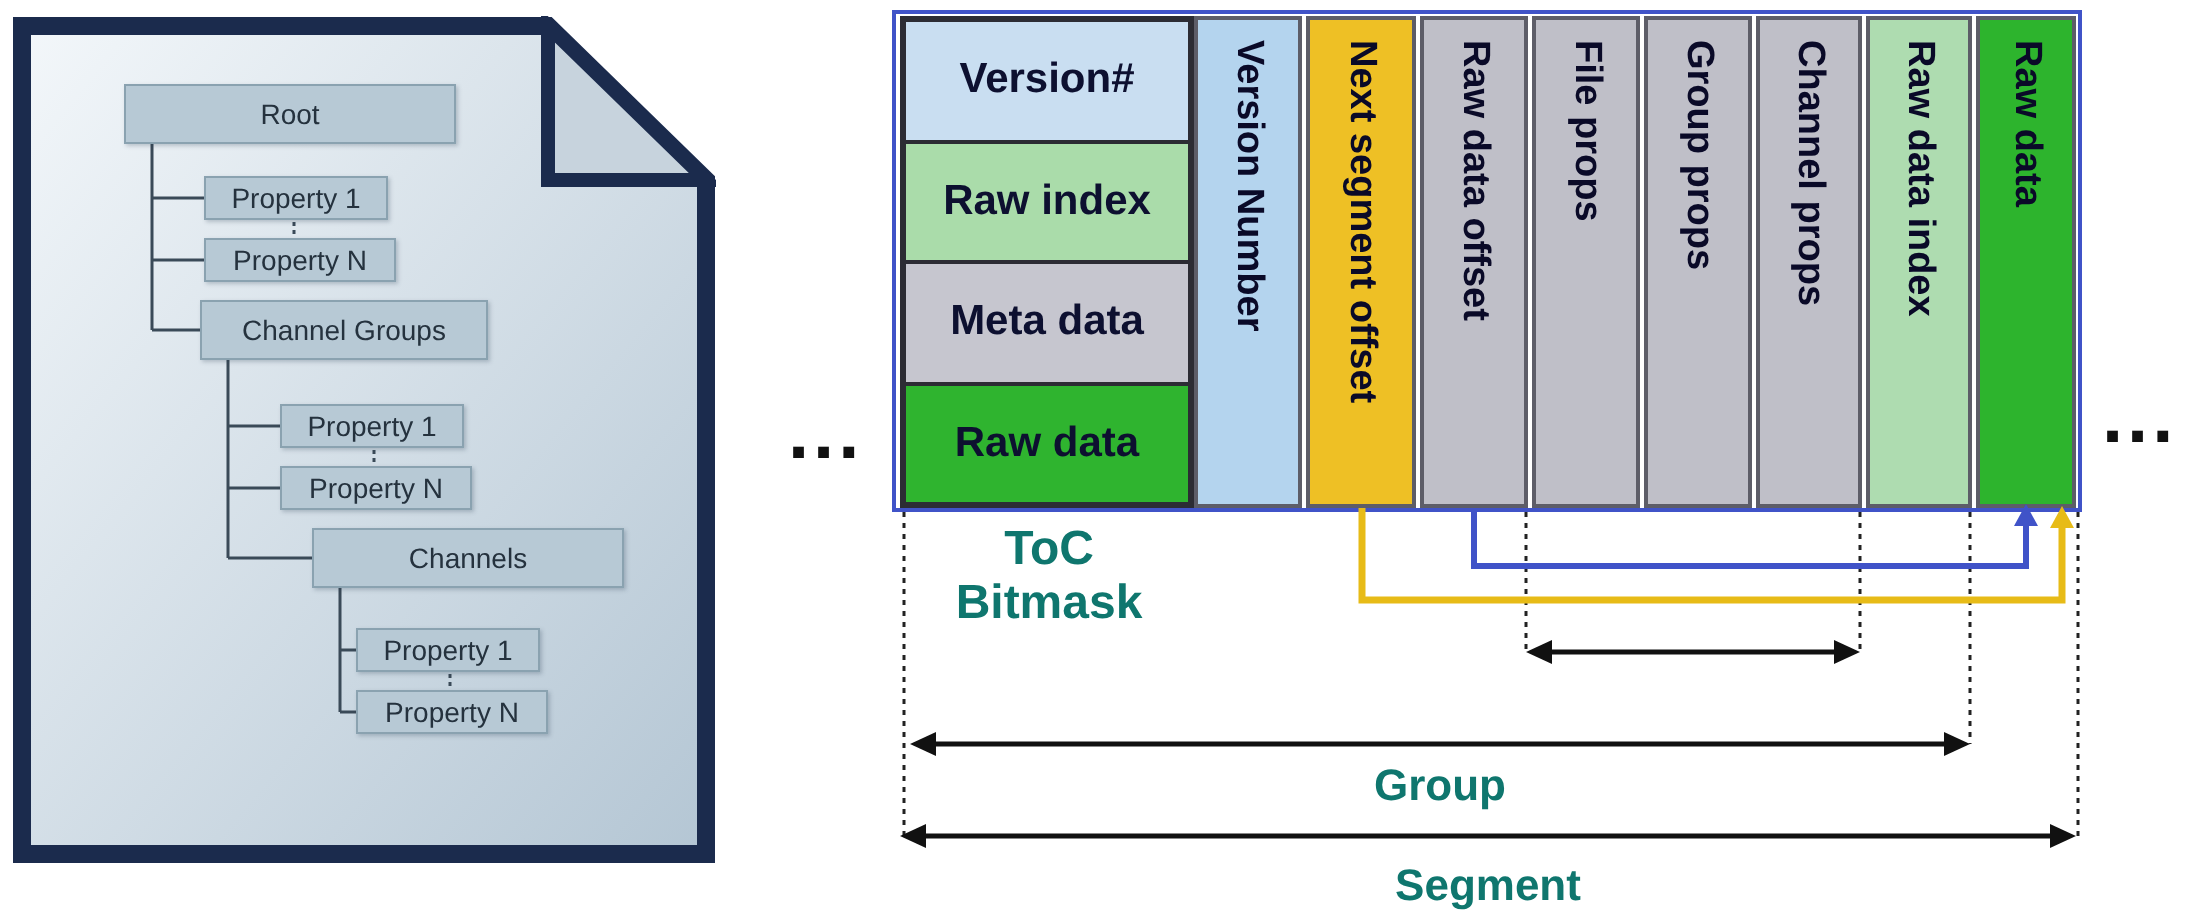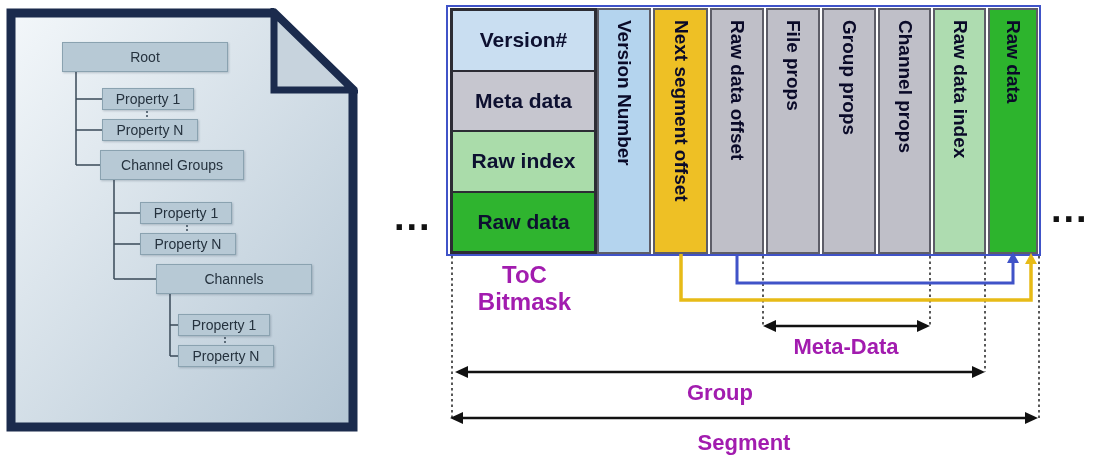--- a/index.html
+++ b/index.html
@@ -52,21 +52,21 @@
   .c3 { left: 766px; width: 54px; }
   .c4 { left: 822px; width: 54px; }
   .c5 { left: 878px; width: 53px; }
   .c6 { left: 933px; width: 53px; }
   .c7 { left: 988px; width: 50px; }
 
   
   .annot { position: absolute; left: 0; top: 0; z-index: 3; pointer-events: none; }
 
   
-  .cap { position: absolute; z-index: 4; font-weight: bold; color: #a21caf; text-align: center; }
+  .cap { position: absolute; z-index: 4; font-weight: bold; color: #0f766e; text-align: center; }
   .toc-caption { left: 452px; top: 262px; width: 145px; font-size: 24px; line-height: 1.12; white-space: pre-line; }
   .meta-label    { left: 766px; top: 334px; width: 160px; font-size: 22px; }
   .header-label  { left: 640px; top: 380px; width: 160px; font-size: 22px; }
   .segment-label { left: 664px; top: 430px; width: 160px; font-size: 22px; }
 </style>
 </head>
 <body>
 
 <div class="canvas">
 
@@ -98,22 +98,22 @@
     <div class="tnode n8">Property N</div>
   </div>
 
   <div class="ellipsis ell-left">...</div>
   <div class="ellipsis ell-right">...</div>
 
   <div class="blue-outline"></div>
 
   <div class="legend">
     <div class="legend-row" style="background: rgb(201, 222, 241);">Version#</div>
+    <div class="legend-row" style="background: rgb(170, 220, 170);">Raw index</div>
     <div class="legend-row" style="background: rgb(198, 198, 207);">Meta data</div>
-    <div class="legend-row" style="background: rgb(170, 220, 170);">Raw index</div>
     <div class="legend-row" style="background: rgb(47, 180, 47);">Raw data</div>
   </div>
 
   <div class="col c0" style="background: rgb(180, 212, 238);">
     <span class="vtext">Version Number</span>
   </div>
   <div class="col c1" style="background: rgb(238, 192, 37);">
     <span class="vtext">Next segment offset</span>
   </div>
   <div class="col c2" style="background: rgb(191, 191, 200);">
@@ -165,17 +165,16 @@
 
     <g>
       <line x1="462" y1="418" x2="1026" y2="418" stroke="#111" stroke-width="2.5"></line>
       <polygon points="450,418 463,412 463,424" fill="#111"></polygon>
       <polygon points="1038,418 1025,412 1025,424" fill="#111"></polygon>
     </g>
   </svg>
 
   <div class="cap toc-caption">ToC
 Bitmask</div>
-  <div class="cap meta-label">Meta-Data</div>
   <div class="cap header-label">Group</div>
   <div class="cap segment-label">Segment</div>
 
 </div>
 
 </body></html>

